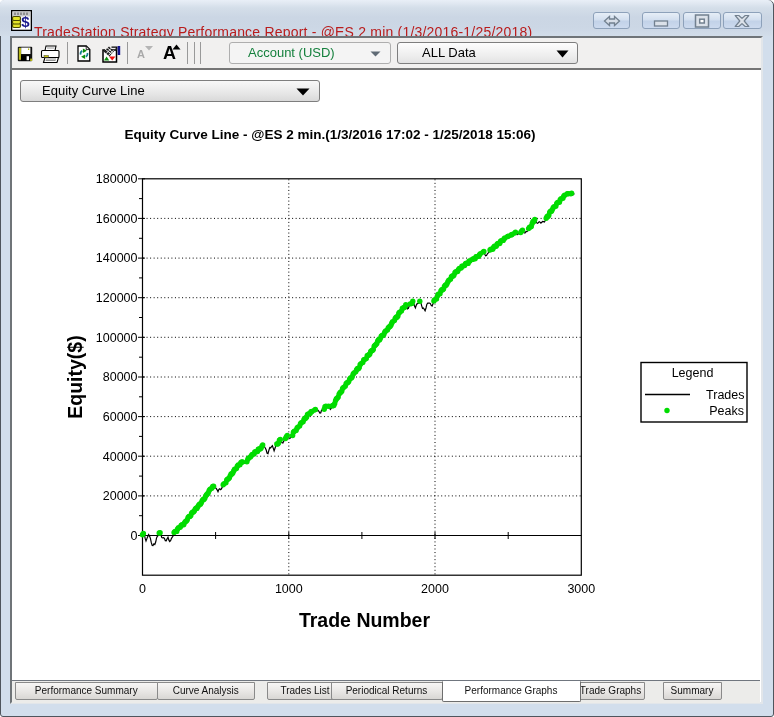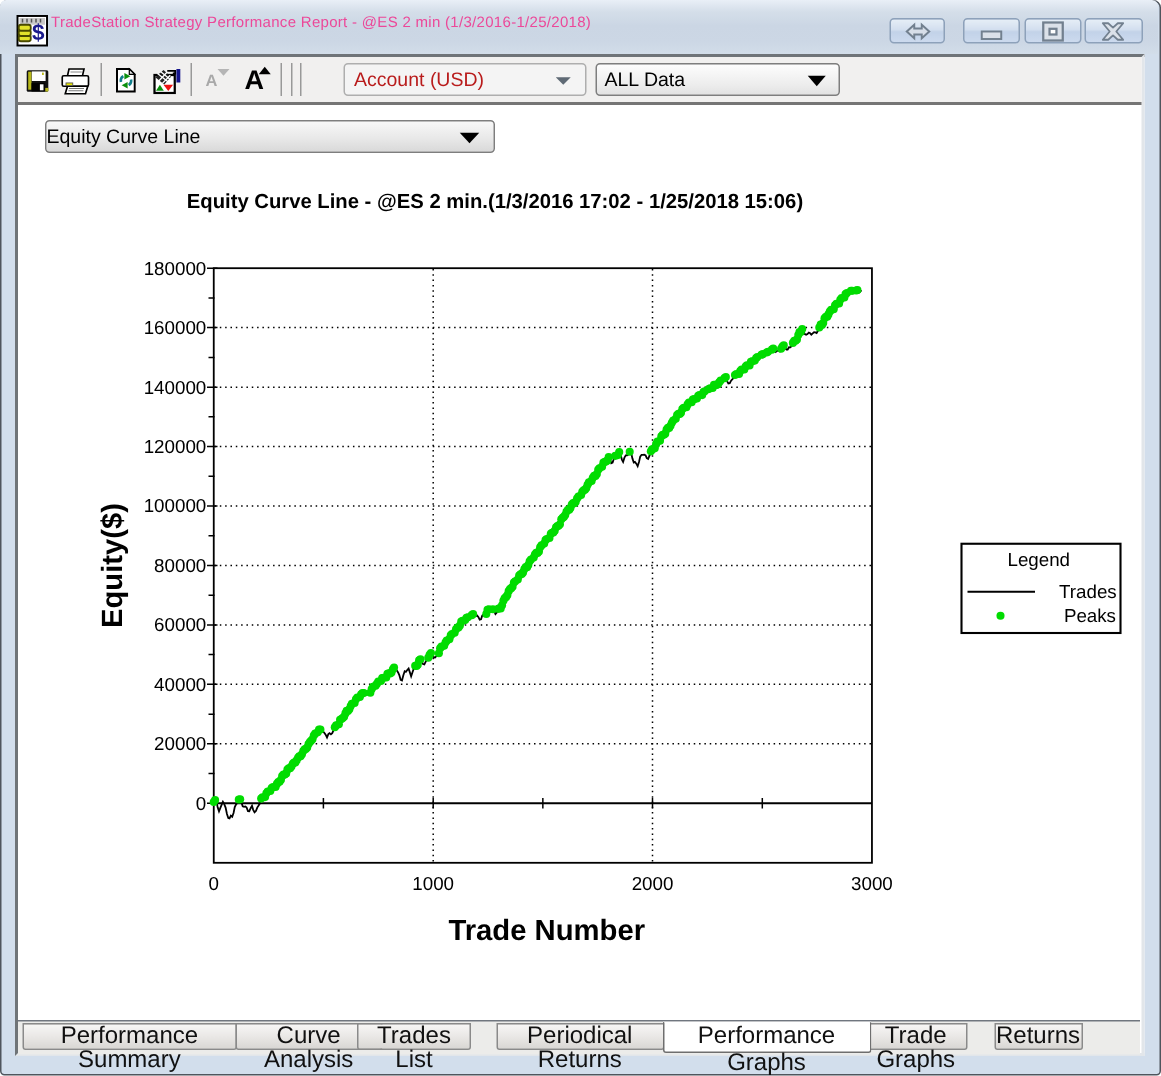--- a/index.html
+++ b/index.html
@@ -1,26 +1,26 @@
 <!DOCTYPE html>
 <html><head><meta charset="utf-8"><style>
 html,body{margin:0;padding:0;background:#fff;width:774px;height:717px;overflow:hidden}
 *{box-sizing:border-box;font-family:"Liberation Sans",sans-serif}
 #win{position:absolute;left:0;top:0;width:774px;height:717px;background:#d2deec;
  border:1px solid #4f555d;border-radius:5px 5px 3px 3px}
 #tbar{position:absolute;left:0;top:0;width:772px;height:36px;border-radius:4px 4px 0 0;
  background:linear-gradient(#e9eff7,#d4dee9 22%,#cbd6e4 48%,#ccd7e5 78%,#d2dde9)}
-#ttext{position:absolute;left:34px;top:10px;font-size:10px;letter-spacing:0.2px;color:#ec4899;white-space:nowrap}
+#ttext{position:absolute;left:34px;top:24px;font-size:14px;letter-spacing:0.2px;color:#b91c1c;white-space:nowrap}
 .cbtn{position:absolute;top:11.5px;height:17.5px;border:1px solid #8da1ba;border-radius:3px;
  background:linear-gradient(#e6eef7,#d3dfef 45%,#c2d2e8 55%,#ccdaee)}
 #client{position:absolute;left:10px;top:35.5px;width:753px;height:668px;border:2px solid;border-color:#6f7478 #e2e6ea #e2e6ea #6f7478;background:#fff}
 #tbarrow{position:absolute;left:12px;top:37.5px;width:749px;height:32px;background:#f1f0ef;border-bottom:2px solid #757575}
 .sep{position:absolute;top:42px;width:1px;height:22px;background:#999}
 .combo{position:absolute;height:22px;border-radius:3px;font-size:13px;line-height:20px;white-space:nowrap}
-#tabs div{position:absolute;font-size:16px;color:#111;text-align:center;
+#tabs div{position:absolute;font-size:10px;color:#111;text-align:center;
  background:linear-gradient(#f7f6f5,#e8e6e4 55%,#d9d7d4);border:1px solid #8a8a8a;border-radius:0 0 2px 2px;
  top:682px;height:18px;line-height:16px}
 #tabs div.act{top:680.5px;height:21px;background:#fff;border-color:#6e6e6e;border-top:1px solid #fff;line-height:18px;z-index:5}
 svg text{font-family:"Liberation Sans",sans-serif}
 </style></head><body>
 <div id="win"></div>
 <div id="tbar"></div>
 <svg id="appico" style="position:absolute;left:11px;top:10px" width="21" height="21" viewBox="0 0 21 21">
  <rect x="0.5" y="0.5" width="20" height="20" fill="#fff" stroke="#000" stroke-width="1.6"></rect>
  <rect x="2" y="2" width="17" height="4.5" fill="#c9c9c9"></rect>
@@ -110,29 +110,29 @@
   </svg>
 <div style="position:absolute;left:163px;top:43px;font-size:18px;font-weight:bold;color:#000">A</div>
 <svg style="position:absolute;left:172px;top:44px" width="9" height="6" viewBox="0 0 9 6">
     <path d="M4.5 0.5 L8.5 5.5 H0.5 Z" fill="#000"></path>
   </svg>
 <div class="sep" style="left:66.5px"></div>
 <div class="sep" style="left:127px"></div>
 <div class="sep" style="left:187px"></div>
 <div class="sep" style="left:193.5px"></div>
 <div class="sep" style="left:200px"></div>
-<div class="combo" style="left:229px;top:42px;width:162px;background:#f4f4f4;border:1px solid #aeaeae;color:#b91c1c;padding-left:6px">Account (USD)
+<div class="combo" style="left:229px;top:42px;width:162px;background:#f4f4f4;border:1px solid #aeaeae;color:#15803d;padding-left:18px">Account (USD)
  <svg style="position:absolute;right:9px;top:8px" width="11" height="6" viewBox="0 0 11 6">
       <path d="M0.5 0.5 H10.5 L5.5 5.5 Z" fill="#5f6a75"></path>
     </svg></div>
-<div class="combo" style="left:397px;top:42px;width:163px;background:linear-gradient(#fdfdfd,#ececec 70%,#e2e2e2);border:1px solid #7e7e7e;color:#000;padding-left:5px">ALL Data
+<div class="combo" style="left:397px;top:42px;width:181px;background:linear-gradient(#fdfdfd,#ececec 70%,#e2e2e2);border:1px solid #7e7e7e;color:#000;padding-left:24px">ALL Data
  <svg style="position:absolute;right:8px;top:7px" width="13" height="8" viewBox="0 0 13 8">
       <path d="M0.5 0.5 H12.5 L6.5 7.5 Z" fill="#000"></path>
     </svg></div>
-<div class="combo" style="left:30px;top:80px;width:300px;background:linear-gradient(#f8f8f8,#e7e7e7 60%,#d9d9d9);border:1px solid #7e7e7e;color:#000;padding-left:0">Equity Curve Line
+<div class="combo" style="left:20px;top:80px;width:300px;background:linear-gradient(#f8f8f8,#e7e7e7 60%,#d9d9d9);border:1px solid #7e7e7e;color:#000;padding-left:21px">Equity Curve Line
  <svg style="position:absolute;right:9px;top:7px" width="14" height="8" viewBox="0 0 14 8">
       <path d="M0.5 0.5 H13.5 L7 7.5 Z" fill="#000"></path>
     </svg></div>
 <svg id="chart" style="position:absolute;left:13px;top:69.5px" width="748" height="632" viewBox="13 69.5 748 632">
  <style>.dot{stroke:#000;stroke-width:1;stroke-dasharray:1 2.55} .tick{stroke:#000;stroke-width:1} .lbl{font-size:12.5px}</style>
  <text x="330" y="138" text-anchor="middle" font-size="13.5" font-weight="bold">Equity Curve Line - @ES 2 min.(1/3/2016 17:02 - 1/25/2018 15:06)</text>
  <line x1="143" y1="495.4" x2="581.3" y2="495.4" class="dot"></line>
     <line x1="143" y1="455.7" x2="581.3" y2="455.7" class="dot"></line>
     <line x1="143" y1="416.1" x2="581.3" y2="416.1" class="dot"></line>
     <line x1="143" y1="376.5" x2="581.3" y2="376.5" class="dot"></line>
@@ -493,18 +493,18 @@
  <text x="692.5" y="376.5" text-anchor="middle" class="lbl">Legend</text>
  <line x1="645" y1="394" x2="690" y2="394" stroke="#000" stroke-width="1.3"></line>
  <text x="744.5" y="398.4" text-anchor="end" class="lbl">Trades</text>
  <circle cx="667" cy="410" r="2.7" fill="#00dc00"></circle>
  <text x="744" y="414.3" text-anchor="end" class="lbl">Peaks</text>
 </svg>
 <div id="tabstrip" style="position:absolute;left:12px;top:679.5px;width:748px;height:23.5px;background:#ececea;border-top:1px solid #70767f"></div>
 <div id="tabs">
  <div style="left:14.5px;width:143.5px">Performance Summary</div>
  <div style="left:157px;width:97.5px">Curve Analysis</div>
- <div style="left:238px;width:76px">Trades List</div>
+ <div style="left:267px;width:76px">Trades List</div>
  <div style="left:330.5px;width:112px">Periodical Returns</div>
  <div class="act" style="left:441.5px;width:139px">Performance Graphs</div>
  <div style="left:576px;width:69px">Trade Graphs</div>
- <div style="left:662.5px;width:59px">Returns</div>
+ <div style="left:662.5px;width:59px">Summary</div>
 </div>
 
 </body></html>

